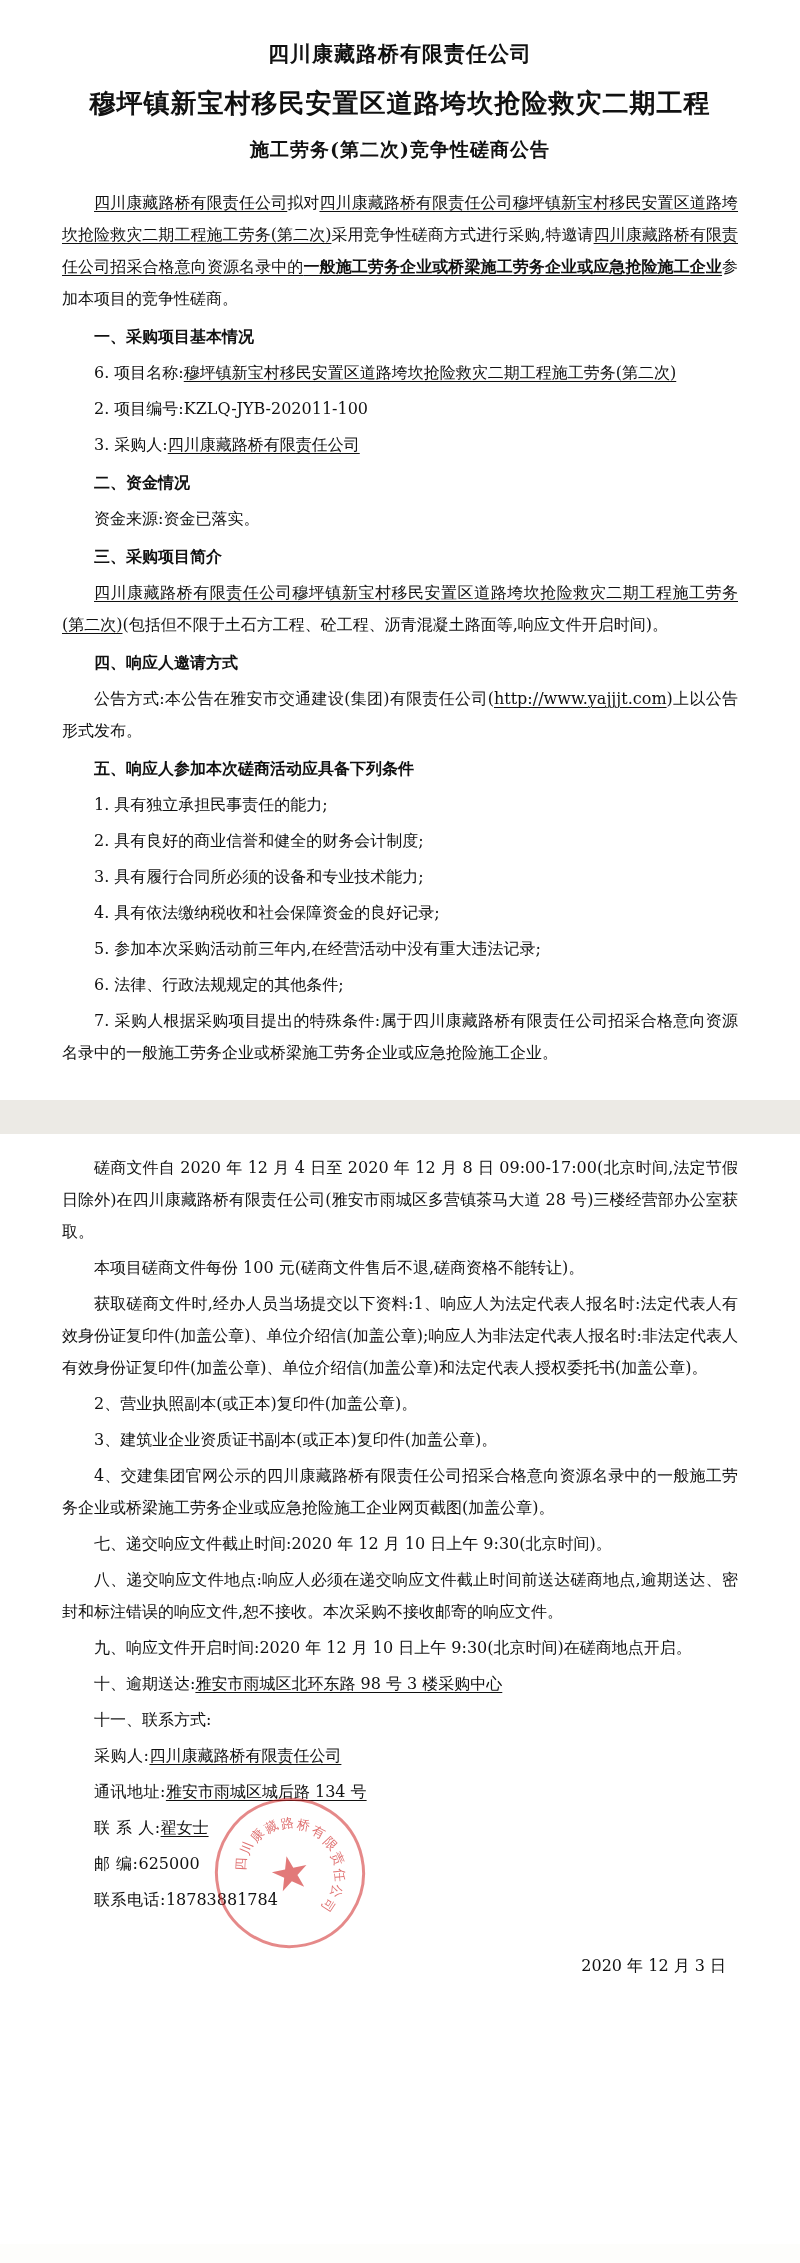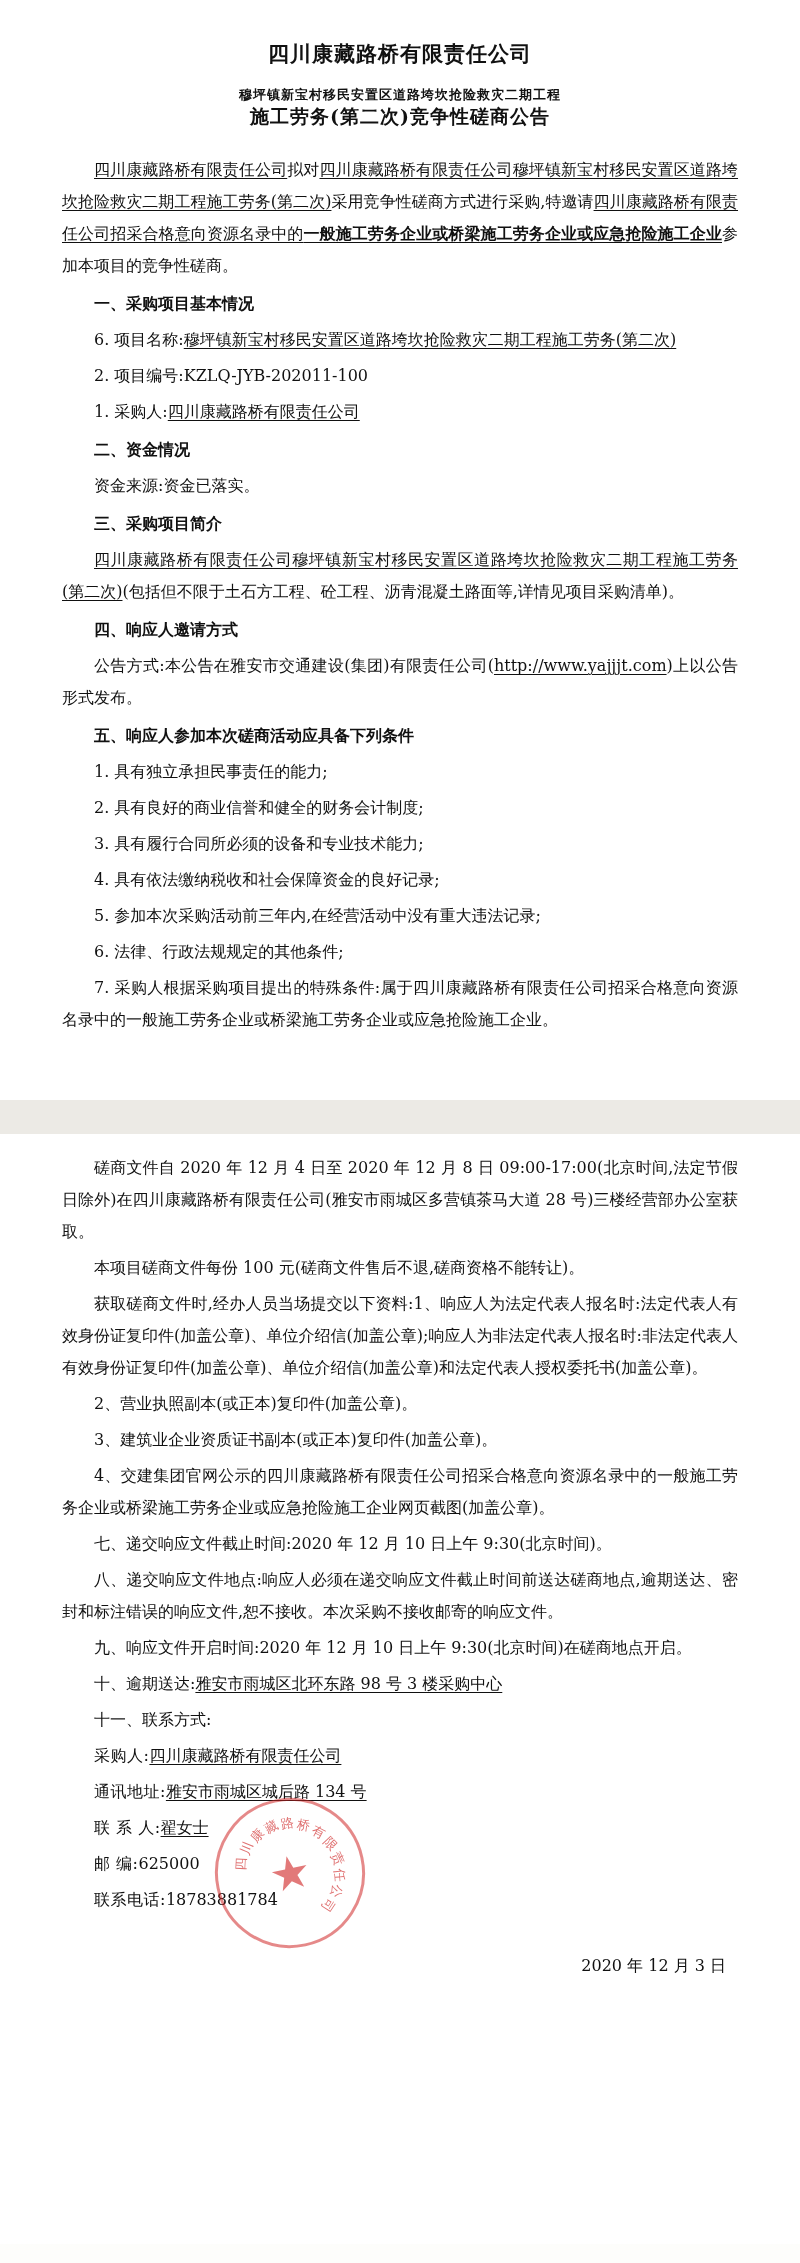--- a/index.html
+++ b/index.html
@@ -34,22 +34,22 @@
     font-weight: bold;
     letter-spacing: 1px;
     margin: 0;
   }
   h1.title {
     font-size: 21px;
     margin-top: 22px;
     margin-bottom: 18px;
   }
   h2.title2 {
-    font-size: 13px;
-    margin-bottom: 0;
+    font-size: 26px;
+    margin-bottom: 16px;
     text-align: center;
   }
   h2.title3 {
     text-align: center;
     font-weight: bold;
     font-size: 19px;
     letter-spacing: 1px;
     margin: 0 0 24px 0;
   }
 
@@ -124,29 +124,29 @@
     <p class="ind1">
       <span class="u">四川康藏路桥有限责任公司</span><span>拟对</span><span class="u">四川康藏路桥有限责任公司穆坪镇新宝村移民安置区道路垮坎抢险救灾二期工程施工劳务(第二次)</span><span>采用竞争性磋商方式进行采购,特邀请</span><span class="u">四川康藏路桥有限责任公司招采合格意向资源名录中的</span><span class="bu">一般施工劳务企业或桥梁施工劳务企业或应急抢险施工企业</span><span>参加本项目的竞争性磋商。</span>
     </p>
 
     <p class="sec">一、采购项目基本情况</p>
     <p class="ind2">
       <span>6. 项目名称:</span><span class="u">穆坪镇新宝村移民安置区道路垮坎抢险救灾二期工程施工劳务(第二次)</span>
     </p>
     <p class="ind2">2. 项目编号:KZLQ-JYB-202011-100</p>
     <p class="ind2">
-      <span>1. 采购人:</span><span class="u">四川康藏路桥有限责任公司</span>
+      <span>3. 采购人:</span><span class="u">四川康藏路桥有限责任公司</span>
     </p>
 
     <p class="sec">二、资金情况</p>
     <p class="ind2">资金来源:资金已落实。</p>
 
     <p class="sec">三、采购项目简介</p>
     <p class="ind2">
-      <span class="u">四川康藏路桥有限责任公司穆坪镇新宝村移民安置区道路垮坎抢险救灾二期工程施工劳务(第二次)</span><span>(包括但不限于土石方工程、砼工程、沥青混凝土路面等,详情见项目采购清单)。</span>
+      <span class="u">四川康藏路桥有限责任公司穆坪镇新宝村移民安置区道路垮坎抢险救灾二期工程施工劳务(第二次)</span><span>(包括但不限于土石方工程、砼工程、沥青混凝土路面等,响应文件开启时间)。</span>
     </p>
 
     <p class="sec">四、响应人邀请方式</p>
     <p class="ind2">
       <span>公告方式:本公告在雅安市交通建设(集团)有限责任公司(</span><span class="u">http://www.yajjjt.com</span><span>)上以公告形式发布。</span>
     </p>
 
     <p class="sec">五、响应人参加本次磋商活动应具备下列条件</p>
     <p class="ind2">1. 具有独立承担民事责任的能力;</p>
     <p class="ind2">2. 具有良好的商业信誉和健全的财务会计制度;</p>

